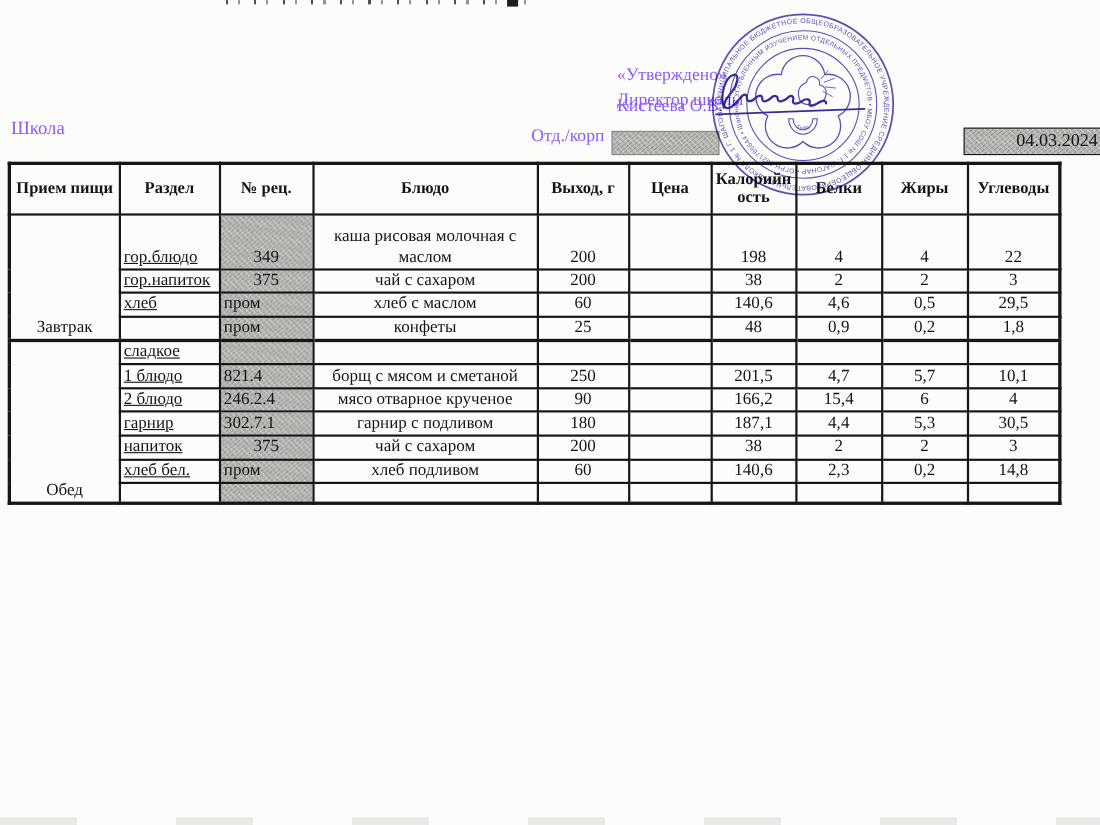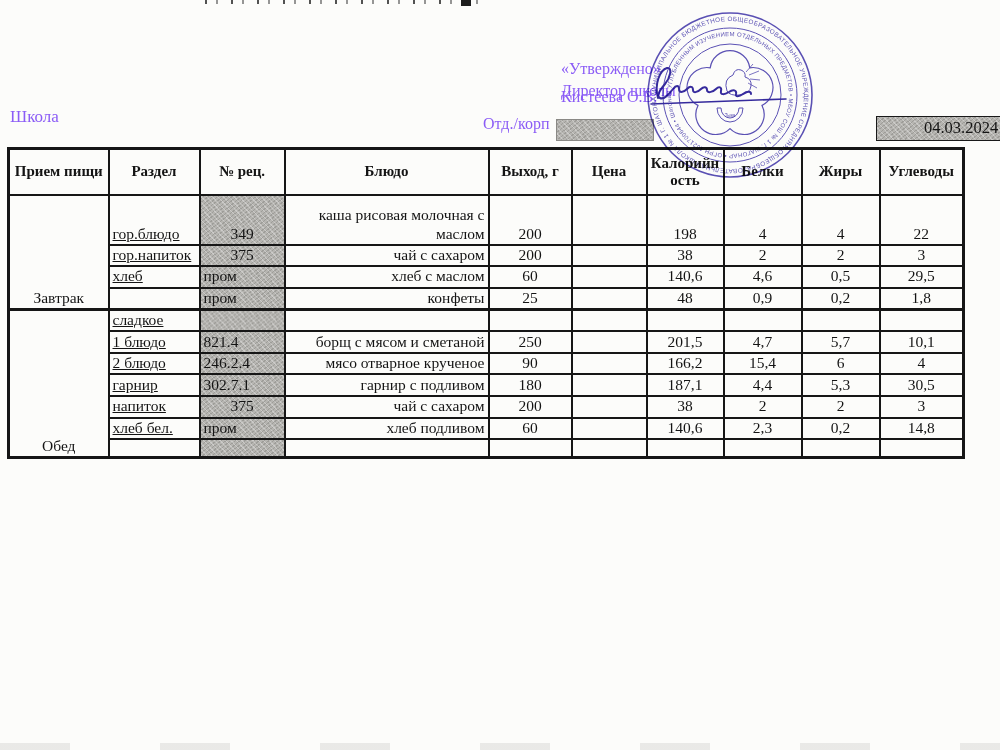--- a/index.html
+++ b/index.html
@@ -57,21 +57,21 @@
   th.break-word{word-break:break-all;border-radius:14px;}
   table.menu td{
     font-size:15.5px;vertical-align:bottom;padding:0 3px 1px 3px;line-height:1.18;
   }
   thead tr th{border-bottom:3px solid #161616;}
   tr.meal-sep td{border-top:3px solid #161616;}
   td.meal-cell{vertical-align:middle;text-align:center;font-size:16.5px;}
   td.razdel{text-align:left;padding-left:4px;text-decoration:underline;}
   td.rec-l{text-align:left;padding-left:4px;}
   td.rec-r{text-align:center;padding-right:4px;}
-  td.dish{text-align:right;padding-left:4px;}
+  td.dish{text-align:center;padding-left:4px;}
   td.num{text-align:center;}
   .stamp-svg{mix-blend-mode:multiply;}
   .bottom-smudge{
     left:0;top:743px;width:1000px;height:7px;
     background:repeating-linear-gradient(90deg,
       rgba(120,118,114,.14) 0 70px, transparent 70px 160px);
   }
 </style>
 </head>
 <body>

